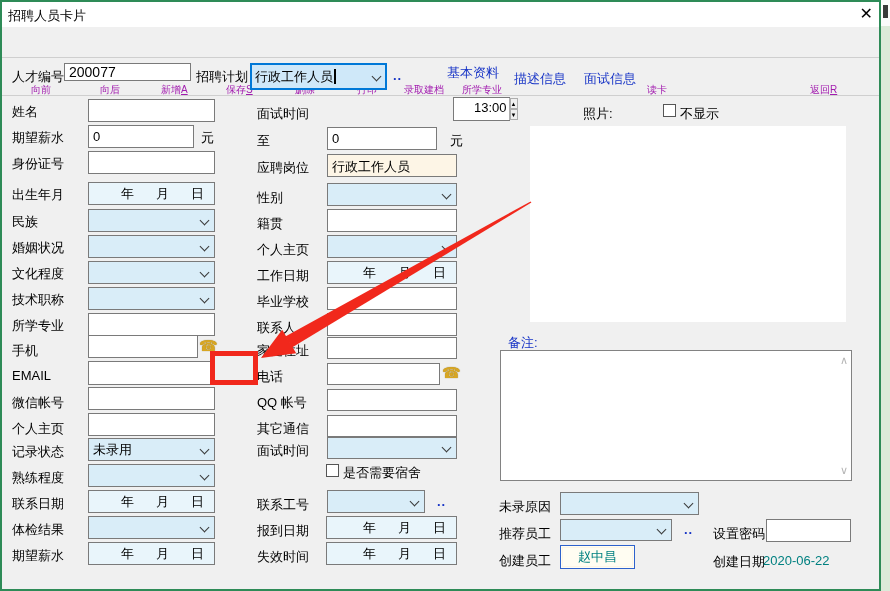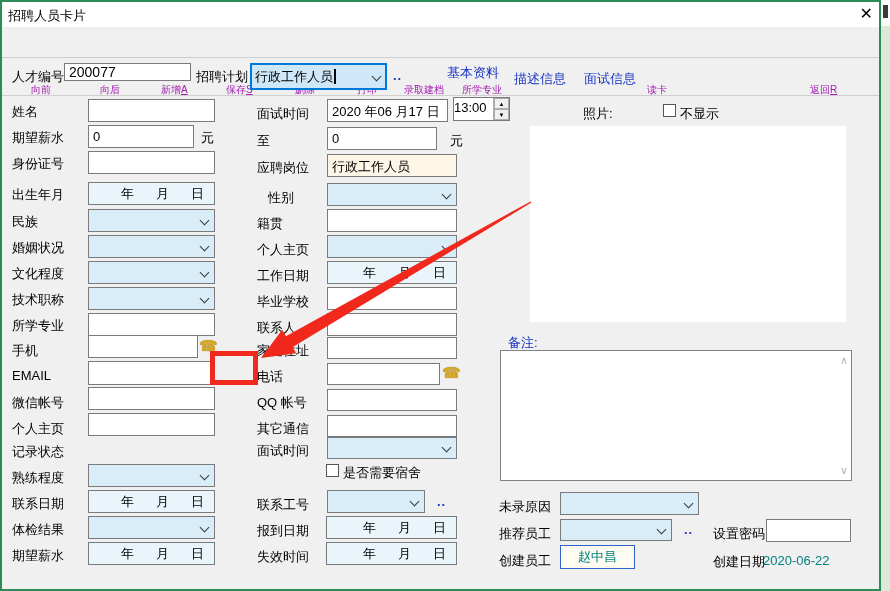--- a/index.html
+++ b/index.html
@@ -60,21 +60,21 @@
   .cb { position:absolute; width:13px; height:13px; background:#fff; border:1px solid #555; cursor:pointer; }
   .dots { position:absolute; font-size:13px; font-weight:bold; color:#1633c6; letter-spacing:1px; cursor:pointer; }
 
   .combo-focus {
     position:absolute; border:2px solid #0078d7; background:#cfe8f9;
     display:flex; align-items:center; font-size:13px; padding:0 3px; color:#000;
   }
   .caret { display:inline-block; width:1.5px; height:15px; background:#000; margin-left:1px; }
 
   .spin { position:absolute; border:1px solid #7a7a7a; background:#fff; display:flex; font-size:13px; }
-  .spin .num { flex:1; padding:2px 2px 0 0; }
+  .spin .num { flex:1; padding:2px 2px 0 20px; }
   .spin .btns { width:16px; display:flex; flex-direction:column; border-left:1px solid #adadad; }
   .spin .btns span {
     flex:1; background:#f0f0f0; border:1px solid #adadad; font-size:6px;
     display:flex; align-items:center; justify-content:center; color:#000; cursor:pointer;
   }
 
   .photo { position:absolute; left:528px; top:124px; width:316px; height:196px; background:#ffffff; }
   .memo {
     position:absolute; left:498px; top:348px; width:352px; height:131px;
     background:#fff; border:1px solid #828282;
@@ -187,20 +187,24 @@
   <span class="lbl" style="left:10px; top:366px">EMAIL</span>
   <input class="txt" style="left: 86px; top: 359px; width: 127px; height: 24px;">
 
   <span class="lbl" style="left:10px; top:392px">微信帐号</span>
   <input class="txt" style="left: 86px; top: 385px; width: 127px; height: 23px;">
 
   <span class="lbl" style="left:10px; top:418px">个人主页</span>
   <input class="txt" style="left: 86px; top: 411px; width: 127px; height: 23px;">
 
   <span class="lbl" style="left:10px; top:441px">记录状态</span>
+  <div class="dd" style="left:86px; top:436px; width:127px; height:23px">
+      <span class="val">未录用</span>
+      <span class="chev"></span>
+    </div>
 
   <span class="lbl" style="left:10px; top:467px">熟练程度</span>
   <div class="dd" style="left:86px; top:462px; width:127px; height:23px">
       <span class="val"></span>
       <span class="chev"></span>
     </div>
 
   <span class="lbl" style="left:10px; top:493px">联系日期</span>
   <div class="datef" style="left:86px; top:488px; width:127px; height:23px">
     <span>年</span>
@@ -215,37 +219,36 @@
     </div>
 
   <span class="lbl" style="left:10px; top:545px">期望薪水</span>
   <div class="datef" style="left:86px; top:540px; width:127px; height:23px">
     <span>年</span>
     <span>月</span>
     <span>日</span>
   </div>
 
   <span class="lbl" style="left:255px; top:103px">面试时间</span>
-  <div class="txt" style="left:325px; top:97px; width:121px; height:23px; padding-top:3px">2020 年06 月17 日</div>
   <div class="spin" style="left:451px; top:95px; width:57px; height:24px">
     <span class="num">13:00</span>
     <span class="btns">
       <span>▲</span>
       <span>▼</span>
     </span>
   </div>
 
   <span class="lbl" style="left:255px; top:130px">至</span>
   <input class="txt" style="left: 325px; top: 125px; width: 110px; height: 23px;" value="0">
   <span class="lbl" style="left:448px; top:130px">元</span>
 
   <span class="lbl" style="left:255px; top:157px">应聘岗位</span>
   <div class="txt cream" style="left:325px; top:152px; width:130px; height:23px; padding-top:3px">行政工作人员</div>
 
-  <span class="lbl" style="left:266px; top:187px">性别</span>
+  <span class="lbl" style="left:255px; top:187px">性别</span>
   <div class="dd" style="left:325px; top:181px; width:130px; height:23px">
       <span class="val"></span>
       <span class="chev"></span>
     </div>
 
   <span class="lbl" style="left:255px; top:213px">籍贯</span>
   <input class="txt" style="left: 325px; top: 207px; width: 130px; height: 23px;">
 
   <span class="lbl" style="left:255px; top:239px">个人主页</span>
   <div class="dd" style="left:325px; top:233px; width:130px; height:23px">

